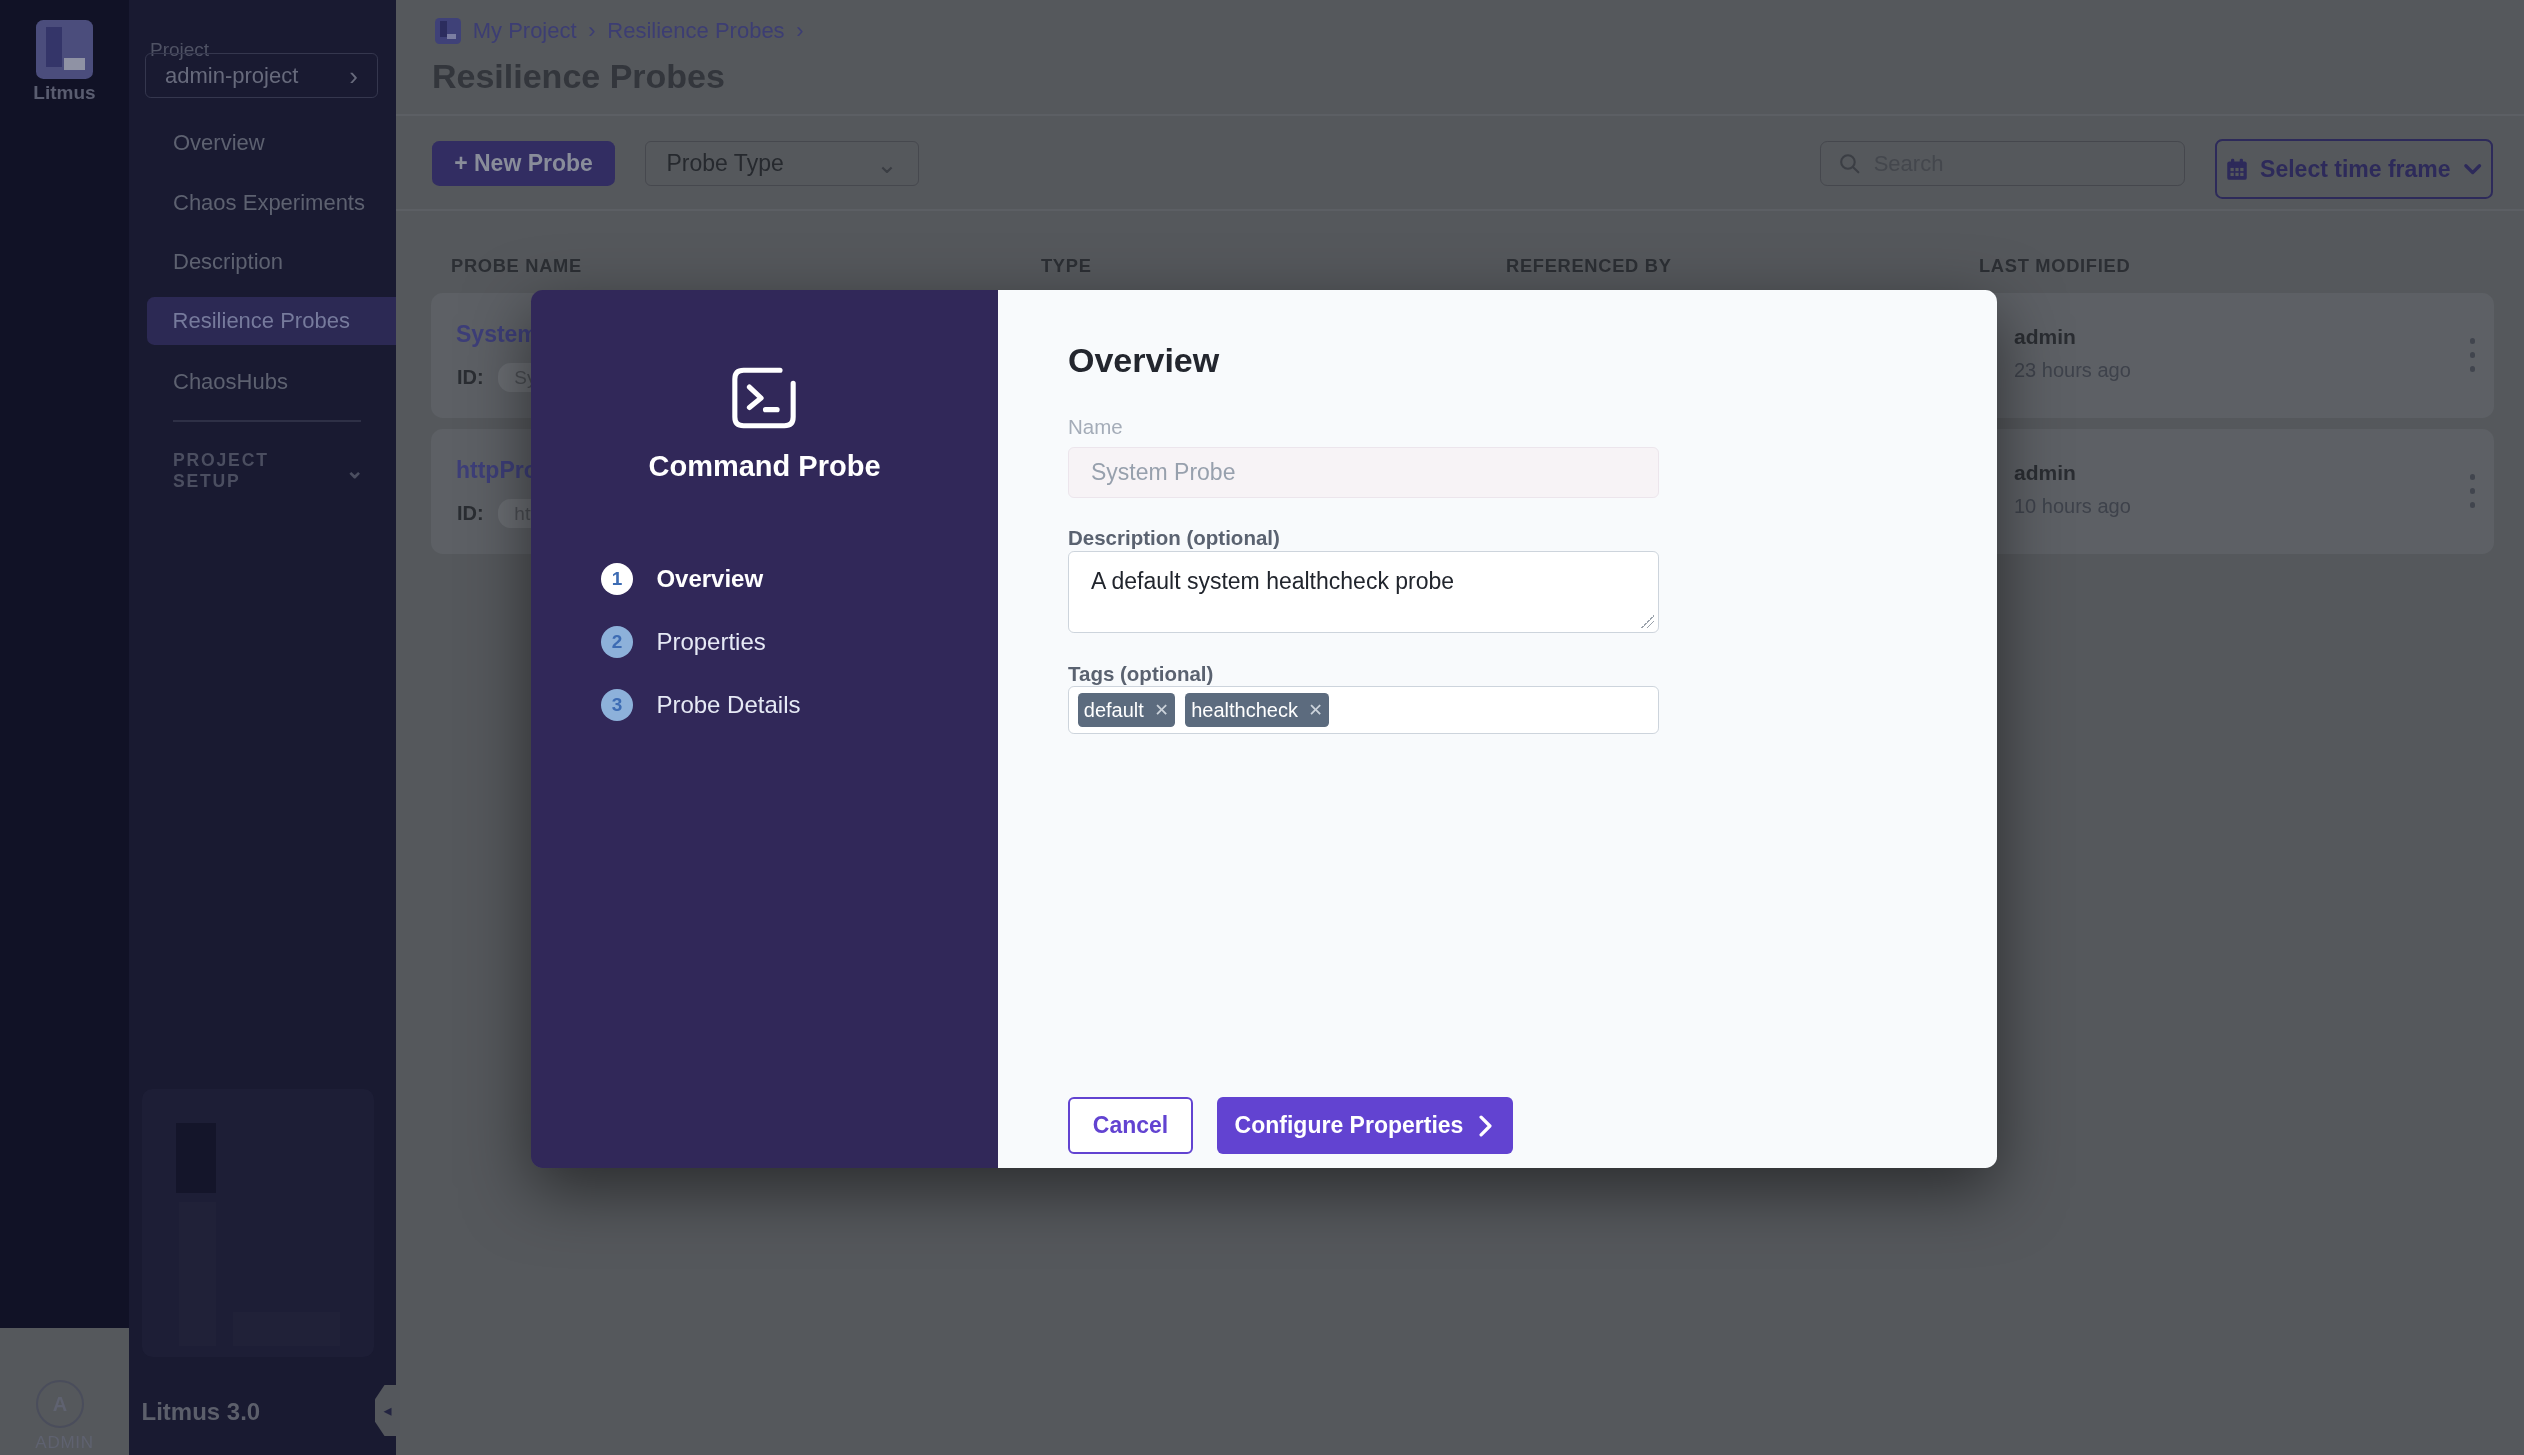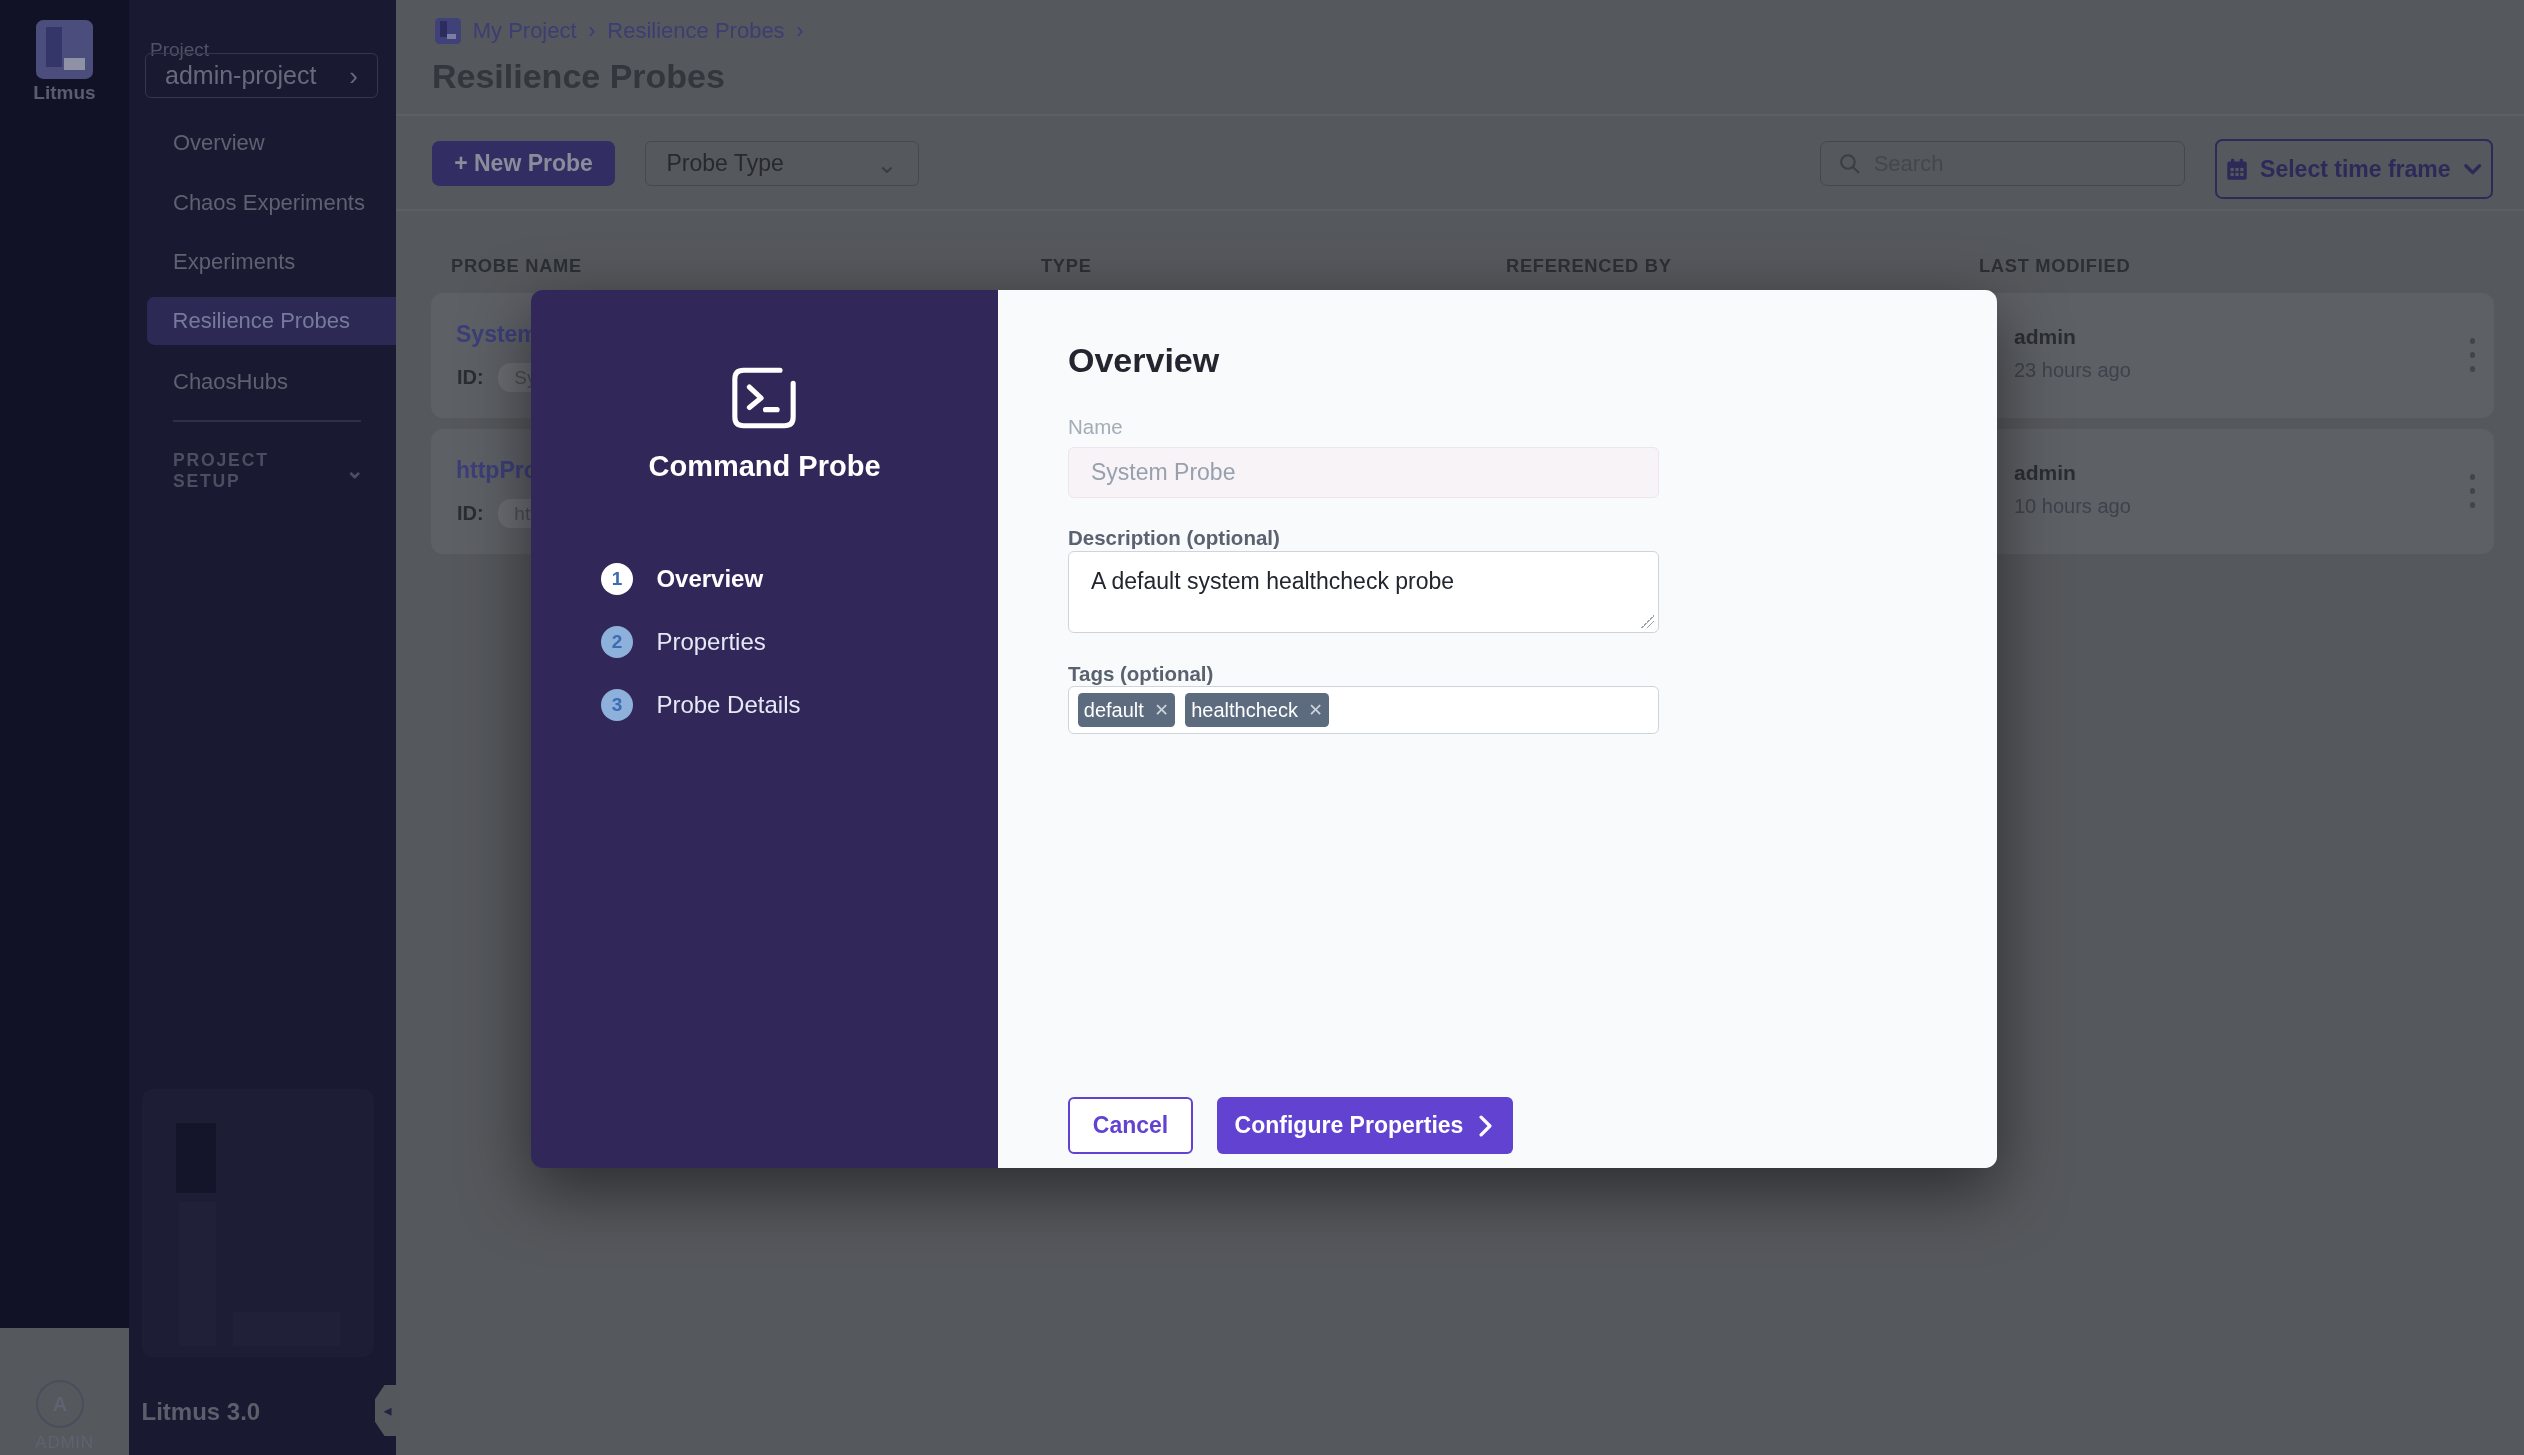--- a/index.html
+++ b/index.html
@@ -15,21 +15,21 @@
   #brand-label { left:0; top:82px; width:129px; text-align:center; font-size:19px; font-weight:600; color:#5a5d70; }
   #avatar { left:36px; top:1380px; width:48px; height:48px; border:2.2px solid #4a4d5b; border-radius:50%;
             display:flex; align-items:center; justify-content:center; font-size:20px; font-weight:700; color:#5f6270; }
   #avatar-role { left:0; top:1433px; width:129px; text-align:center; font-size:17px; color:#5f6270; letter-spacing:0.7px; }
 
   
   #sidecol { left:129px; top:0; width:267px; height:1455px; background:#191a31; z-index:2; }
   #project-label { left:21px; top:39px; font-size:19px; color:#4f5264; }
   #project-select { left:16px; top:53px; width:233px; height:45px; border:0.7px solid #35374e; border-radius:5.9px;
                     display:flex; align-items:center; justify-content:space-between; padding:0 19px; cursor:pointer; }
-  #project-select .val { font-size:25px; color:#676a7c; }
+  #project-select .val { font-size:22px; color:#676a7c; }
   #project-select .chev { font-size:26px; color:#676a7c; line-height:0; }
   .nav-item { left:0; width:267px; height:48px; display:flex; align-items:center; padding-left:44px;
               font-size:22px; color:#5d6170; cursor:pointer; }
   .nav-item.active { left:17.6px; width:249px; background:#2c2954; border-radius:7.3px 0 0 7.3px; color:#767a9c; }
   #side-divider { left:44px; top:420px; width:188px; height:1.5px; background:#2e3046; }
   #project-setup { left:44px; top:450px; width:191px; display:flex; align-items:center; gap:29px; cursor:pointer;
                    font-size:17.6px; letter-spacing:1.8px; color:#4b4e60; font-weight:600; }
   #project-setup .chev { font-size:22px; letter-spacing:0; font-weight:700; }
   #skeleton { left:12.5px; top:1089px; width:232px; height:268px; background:#1d1e36; border-radius:10.3px; }
   .skel-a { left:34px; top:34px; width:40px; height:70px; background:#14152a; }
@@ -133,21 +133,21 @@
     <span class="chev">›</span>
   </div>
 
   <div class="nav-item abs" style="top:119px">
     <span>Overview</span>
   </div>
   <div class="nav-item abs" style="top:179px">
     <span>Chaos Experiments</span>
   </div>
   <div class="nav-item abs" style="top:238px">
-    <span>Experiments</span>
+    <span>Description</span>
   </div>
   <div class="nav-item active abs" style="top:297px; padding-left:26px;">
     <span>Resilience Probes</span>
   </div>
   <div class="nav-item abs" style="top:358px">
     <span>ChaosHubs</span>
   </div>
 
   <div id="side-divider" class="abs"></div>
   <div id="project-setup" class="abs">

